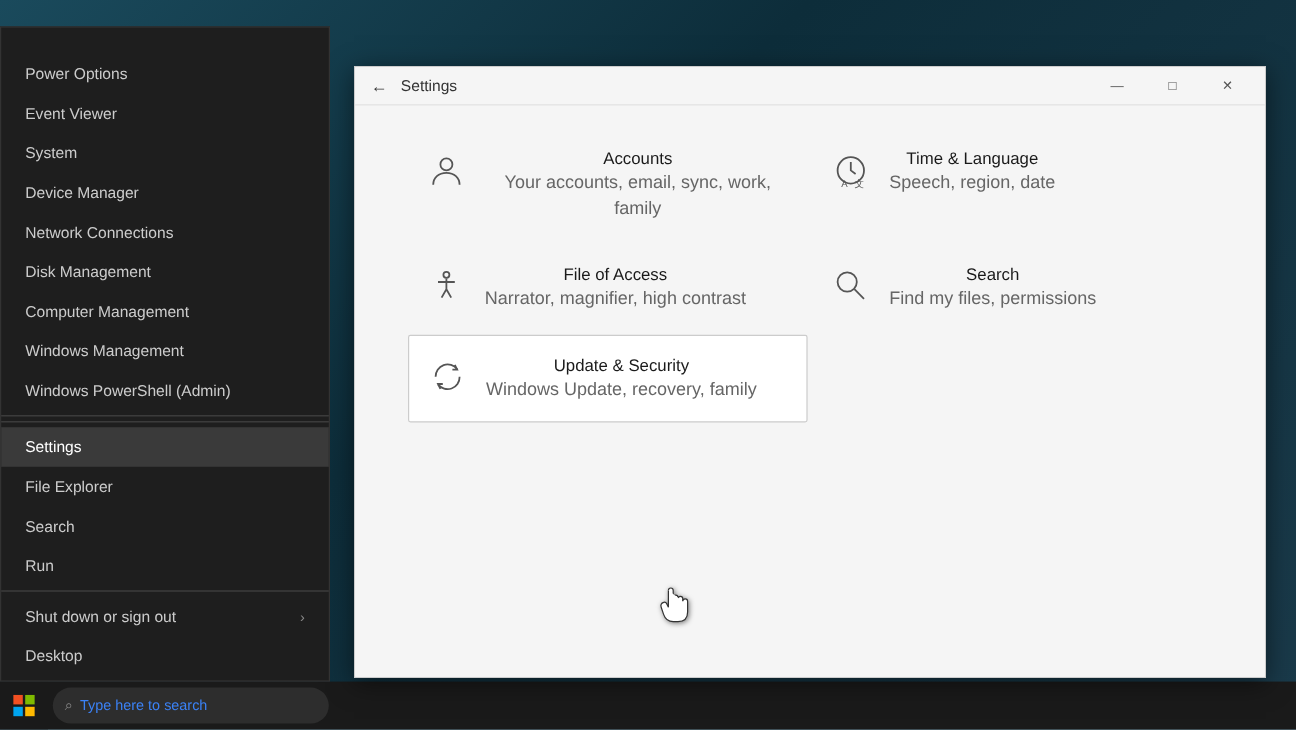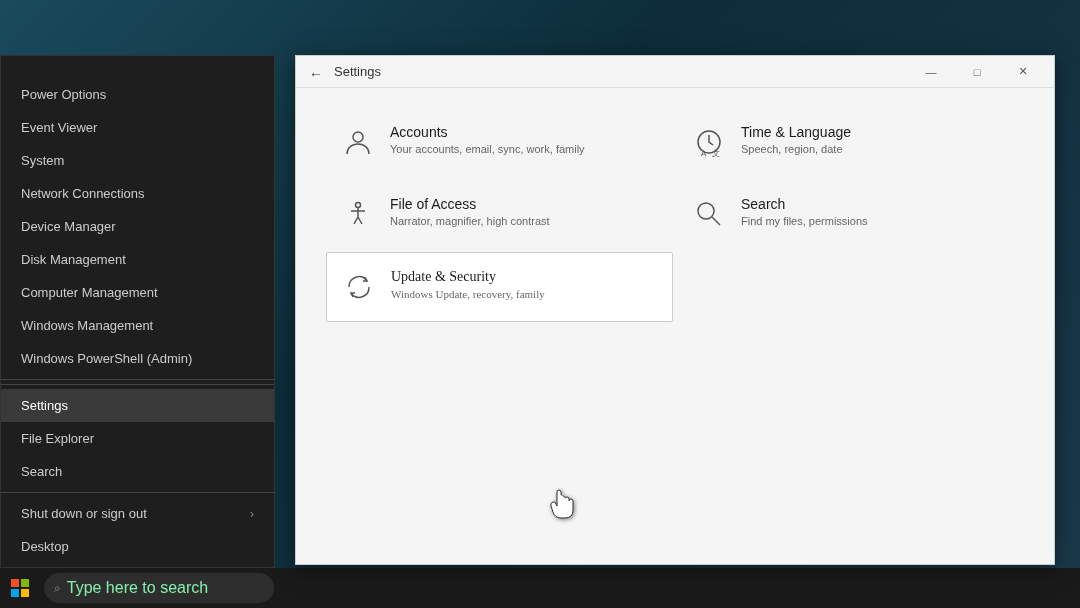--- a/index.html
+++ b/index.html
@@ -60,22 +60,22 @@
       padding: 0 10px;
       gap: 6px;
     }
 
     .taskbar-search-icon {
       color: #888;
       font-size: 12px;
     }
 
     .taskbar-search-text {
-      color: #86efac;
-      font-size: 16px;
+      color: #3b82f6;
+      font-size: 12px;
     }
 
     .ugetfix-badge {
       position: absolute;
       bottom: 6px;
       right: 10px;
       color: #fff;
       font-size: 11px;
       font-weight: bold;
       letter-spacing: 1px;
@@ -175,43 +175,43 @@
       align-items: center;
       justify-content: center;
       cursor: pointer;
       font-size: 11px;
       color: #555;
     }
 
     .settings-content {
       flex: 1;
       overflow-y: auto;
-      padding: 20px 30px;
+      padding: 20px 44px;
       background: #f5f5f5;
+      text-align: center;
     }
 
     .settings-grid {
       display: grid;
       grid-template-columns: 1fr 1fr;
       gap: 4px;
     }
 
     .settings-item {
       display: flex;
       align-items: flex-start;
       padding: 16px 14px;
       cursor: pointer;
       border-radius: 2px;
       gap: 14px;
     }
 
     .settings-item.highlighted {
       background: #fff;
       border: 1px solid #ccc;
-      font-family: Liberation Serif, serif;
     }
 
     .settings-icon {
       width: 36px;
       height: 36px;
       display: flex;
       align-items: center;
       justify-content: center;
       flex-shrink: 0;
       color: #555;
@@ -228,21 +228,21 @@
       gap: 2px;
     }
 
     .settings-item-title {
       font-size: 14px;
       color: #1a1a1a;
       font-weight: 400;
     }
 
     .settings-item-desc {
-      font-size: 11px;
+      font-size: 15px;
       color: #666;
       line-height: 1.4;
     }
 
     
     .cursor {
       position: absolute;
       width: 30px;
       height: 36px;
       z-index: 200;
@@ -266,24 +266,24 @@
       <div class="winx-item">
         <span>Power Options</span>
       </div>
       <div class="winx-item">
         <span>Event Viewer</span>
       </div>
       <div class="winx-item">
         <span>System</span>
       </div>
       <div class="winx-item">
+        <span>Device Manager</span>
+      </div>
+      <div class="winx-item">
         <span>Network Connections</span>
-      </div>
-      <div class="winx-item">
-        <span>Device Manager</span>
       </div>
       <div class="winx-item">
         <span>Disk Management</span>
       </div>
       <div class="winx-item">
         <span>Computer Management</span>
       </div>
       <div class="winx-item">
         <span>Windows Management</span>
       </div>
@@ -293,20 +293,23 @@
       <div class="winx-divider"></div>
       <div class="winx-divider"></div>
       <div class="winx-item active">
         <span>Settings</span>
       </div>
       <div class="winx-item">
         <span>File Explorer</span>
       </div>
       <div class="winx-item">
         <span>Search</span>
+      </div>
+      <div class="winx-item">
+        <span>Run</span>
       </div>
       <div class="winx-divider"></div>
       <div class="winx-item">
         <span>Shut down or sign out</span>
         <span class="arrow">›</span>
       </div>
       <div class="winx-item">
         <span>Desktop</span>
       </div>
     </div>

